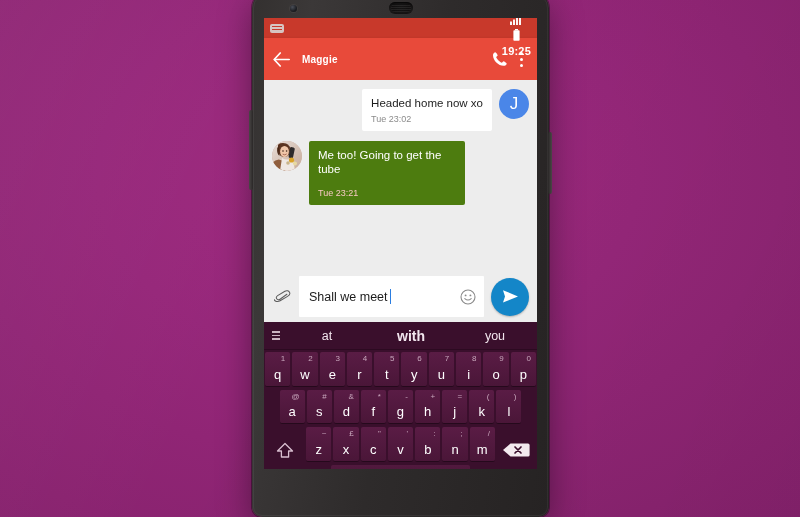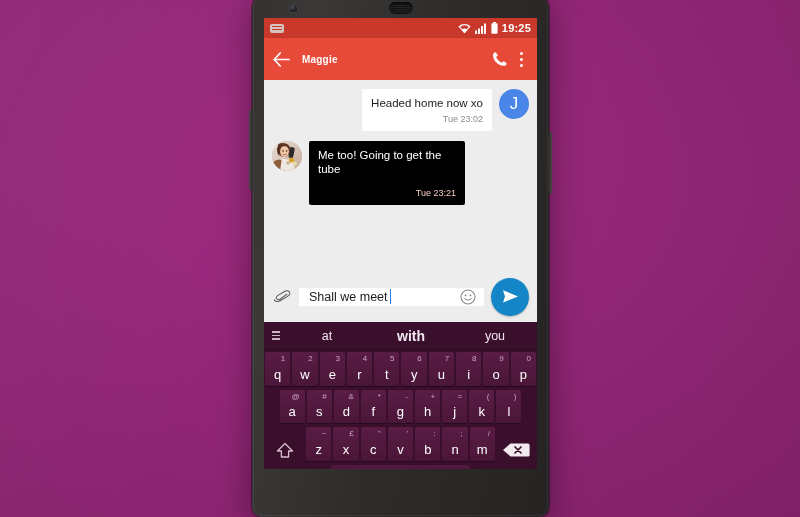--- a/index.html
+++ b/index.html
@@ -78,21 +78,21 @@
   }
 
   
   .statusbar {
     height: 20px; background: #c8392b;
     display: flex; align-items: center;
     padding: 0 6px;
     color: #fff;
   }
   .sb-left { display:flex; align-items:center; gap:4px; }
-  .sb-right { margin-left:auto; display: flex; align-items: center; gap: 4px; }
+  .sb-right { margin-left:auto; display: flex; align-items: center; gap: 4px; flex-direction: column; }
   .sb-time { font-size: 11px; font-weight: 700; letter-spacing: .2px; }
   .sim-icon{
     width:14px;height:9px;border-radius:2px;
     background:#d9d0ce;position:relative;opacity:.92;
   }
   .sim-icon::before{
     content:""; position:absolute; left:2px; right:2px; top:2px; height:1px;
     background:#c8392b;
   }
   .sim-icon::after{
@@ -127,23 +127,23 @@
   }
   .row { display: flex; align-items: flex-start; margin-bottom: 10px; }
   .row.out { justify-content: flex-end; }
   .bubble {
     border-radius: 2px;
     padding: 7px 9px 6px 9px;
     max-width: 156px;
     line-height: 1.22;
   }
   .bubble.out { background: #fff; color: #1d1d1d; }
-  .bubble.in  { background: #000000; color: #fff; }
+  .bubble.in  { background: #4d7c0f; color: #fff; }
   .btext { font-size: 11.5px; }
-  .btime { font-size: 9px; margin-top: 4px; text-align: right; }
+  .btime { font-size: 9px; margin-top: 4px; }
   .bubble.out .btime { color: #8b8b8b; }
   .bubble.in  .btime { color: #f6c9c2; margin-top: 12px; }
 
   .avatar {
     width: 30px; height: 30px; border-radius: 50%;
     flex: 0 0 30px; overflow:hidden; position:relative;
   }
   .avatar.letter {
     background: #4a86e8; color:#fff;
     display:flex; align-items:center; justify-content:center;
@@ -155,21 +155,21 @@
   
   .composer {
     background: #ededed;
     height: 51px;
     display: flex; align-items: center;
     padding: 0 8px 0 8px;
     gap: 7px;
   }
   .clip { width: 20px; flex:0 0 20px; display:flex; justify-content:center; color:#5c5c5c; }
   .inputwrap {
-    flex: 1; height: 18px; background: #fff;
+    flex: 1; height: 41px; background: #fff;
     display: flex; align-items: center;
     padding: 0 8px 0 10px;
     border-radius: 1px;
   }
   .inputtext { font-size: 12.5px; color: #1c1c1c; position:relative; white-space:nowrap; }
   .caret {
     display: inline-block; width: 1px; height: 15px;
     background: #2b7de0; margin-left: 2px; vertical-align: -3px;
   }
   .emoji-in { margin-left: auto; color:#8a8a8a; display:flex; }

